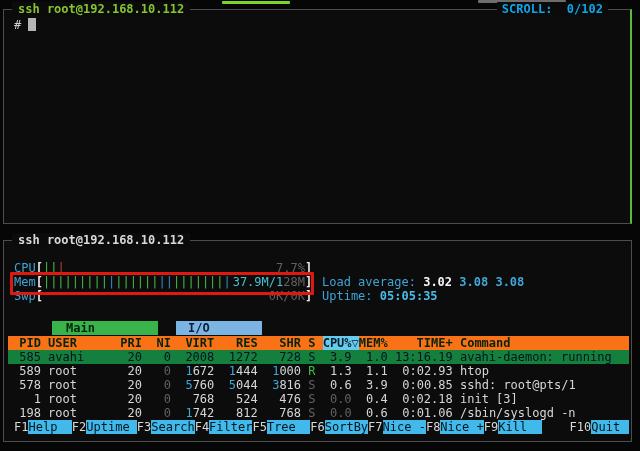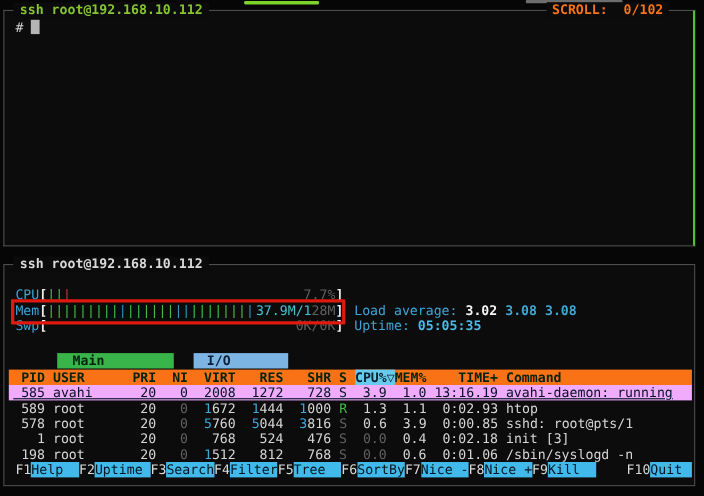--- a/index.html
+++ b/index.html
@@ -22,21 +22,21 @@
   .pane.top { left:3px; top:9px; width:629px; height:215px; border-right:2px solid #58bb3c; }
   .pane.bottom { left:3px; top:240px; width:629px; height:202px; }
   .pane-title {
     position:absolute; top:-8px; left:8px; padding:0 6px;
     background:#0b0b0b; font-weight:bold; white-space:pre;
   }
   .pane.top .pane-title { color:#86c52f; }
   .pane.bottom .pane-title { color:#d9d9d9; }
   .scroll-ind {
     position:absolute; top:-8px; right:22px; padding:0 5px;
-    background:#0b0b0b; color:#f97316; font-weight:bold; white-space:pre;
+    background:#0b0b0b; color:#0ea5e9; font-weight:bold; white-space:pre;
   }
   .term-body { position:absolute; left:10px; top:8px; color:#cfcfcf; white-space:pre; }
   .cursor { display:inline-block; width:8px; height:13px; background:#b5b5b5; margin-left:7px; vertical-align:-2px; }
 
   
   .hrow { position:absolute; height:14px; white-space:pre; }
   .meter { left:10px; }
   .stat  { left:318px; }
   .m-label { color:#3ea4d6; }
   .brk { color:#ececec; font-weight:bold; }
@@ -61,21 +61,21 @@
 
   
   .tabs { left:48px; top:80px; }
   .tab { display:inline-block; height:14px; color:#05230d; font-weight:bold; white-space:pre; }
   .tab.main { width:106px; padding-left:14px; background:#38b44a; }
   .tab.io   { width:86px;  padding-left:12px; background:#7cb4e4; margin-left:18px; color:#0b2038; }
 
   
   .theader { left:4px; right:2px; top:95px; background:#f97316; padding-left:4px; }
   .prow { left:4px; right:2px; padding-left:4px; color:#d6d6d6; }
-  .prow.selected { background:#f0abfc; color:#041320;text-decoration:underline; }
+  .prow.selected { background:#15803d; color:#041320; }
 
   
   .fkeys { left:10px; right:2px; top:179px; display:flex; }
   .fk { display:flex; white-space:pre; }
   .fk:last-child { flex:1;padding-left:28px; }
   .fk-key { color:#d8d8d8; }
   .fk-label { background:#41b9ea; color:#05161f; }
   .fk:last-child .fk-label { flex:1; }
 
   
@@ -109,21 +109,21 @@
     <div class="hrow stat" style="top:48px"><span class="sg-lbl">Uptime: </span><span class="sg-cyb">05:05:35</span></div>
 
     <div class="hrow tabs"><span class="tab main">Main</span><span class="tab io">I/O</span></div>
 
     <div class="hrow theader"><span class="sg-h"> PID USER      PRI  NI  VIRT   RES   SHR S </span><span class="sg-hs">CPU%▽</span><span class="sg-h">MEM%    TIME+ Command</span></div>
 
     <div class="hrow prow selected pre" style="top:109px"> 585 avahi      20   0  2008  1272   728 S  3.9  1.0 13:16.19 avahi-daemon: running</div>
     <div class="hrow prow" style="top:123px"><span class="sg-w"> 589 root       20</span><span class="sg-dim">   0</span><span class="sg-w">  </span><span class="sg-cy">1</span><span class="sg-w">672</span><span class="sg-w">  </span><span class="sg-cy">1</span><span class="sg-w">444</span><span class="sg-w">  </span><span class="sg-cy">1</span><span class="sg-w">000</span><span class="sg-w"> </span><span class="sg-grn">R</span><span class="sg-w">  1.3  1.1  0:02.93 htop</span></div>
     <div class="hrow prow" style="top:137px"><span class="sg-w"> 578 root       20</span><span class="sg-dim">   0</span><span class="sg-w">  </span><span class="sg-cy">5</span><span class="sg-w">760</span><span class="sg-w">  </span><span class="sg-cy">5</span><span class="sg-w">044</span><span class="sg-w">  </span><span class="sg-cy">3</span><span class="sg-w">816</span><span class="sg-w"> </span><span class="sg-dim">S</span><span class="sg-w">  0.6  3.9  0:00.85 sshd: root@pts/1</span></div>
     <div class="hrow prow" style="top:151px"><span class="sg-w">   1 root       20</span><span class="sg-dim">   0</span><span class="sg-w">   768   524   476</span><span class="sg-w"> </span><span class="sg-dim">S</span><span class="sg-dim">  0.0</span><span class="sg-w">  0.4  0:02.18 init [3]</span></div>
-    <div class="hrow prow" style="top:165px"><span class="sg-w"> 198 root       20</span><span class="sg-dim">   0</span><span class="sg-w">  </span><span class="sg-cy">1</span><span class="sg-w">512</span><span class="sg-w">   812   768</span><span class="sg-w"> </span><span class="sg-dim">S</span><span class="sg-dim">  0.0</span><span class="sg-w">  0.6  0:01.06 /sbin/syslogd -n</span></div>
+    <div class="hrow prow" style="top:165px"><span class="sg-w"> 198 root       20</span><span class="sg-dim">   0</span><span class="sg-w">  </span><span class="sg-cy">1</span><span class="sg-w">742</span><span class="sg-w">   812   768</span><span class="sg-w"> </span><span class="sg-dim">S</span><span class="sg-dim">  0.0</span><span class="sg-w">  0.6  0:01.06 /sbin/syslogd -n</span></div>
 
     <div class="hrow fkeys">
       <span class="fk"><span class="fk-key">F1</span><span class="fk-label">Help  </span></span>
       <span class="fk"><span class="fk-key">F2</span><span class="fk-label">Uptime </span></span>
       <span class="fk"><span class="fk-key">F3</span><span class="fk-label">Search</span></span>
       <span class="fk"><span class="fk-key">F4</span><span class="fk-label">Filter</span></span>
       <span class="fk"><span class="fk-key">F5</span><span class="fk-label">Tree  </span></span>
       <span class="fk"><span class="fk-key">F6</span><span class="fk-label">SortBy</span></span>
       <span class="fk"><span class="fk-key">F7</span><span class="fk-label">Nice -</span></span>
       <span class="fk"><span class="fk-key">F8</span><span class="fk-label">Nice +</span></span>

